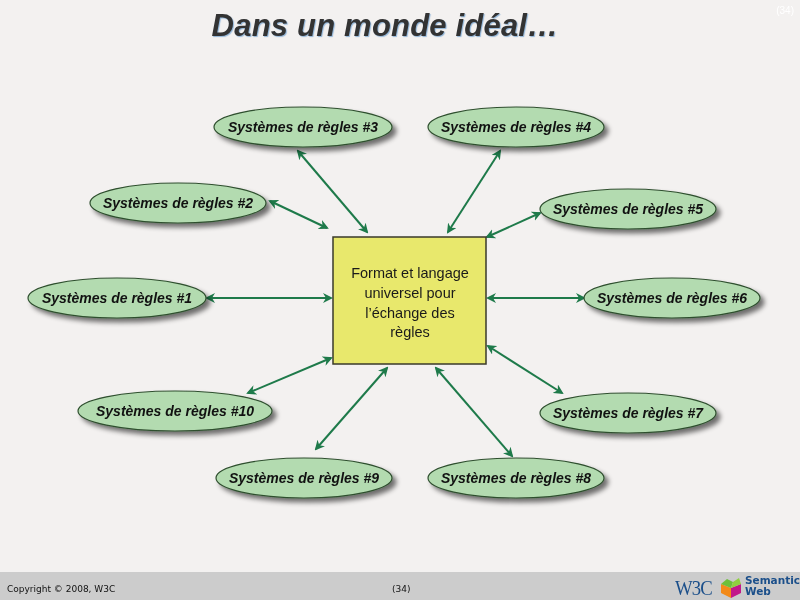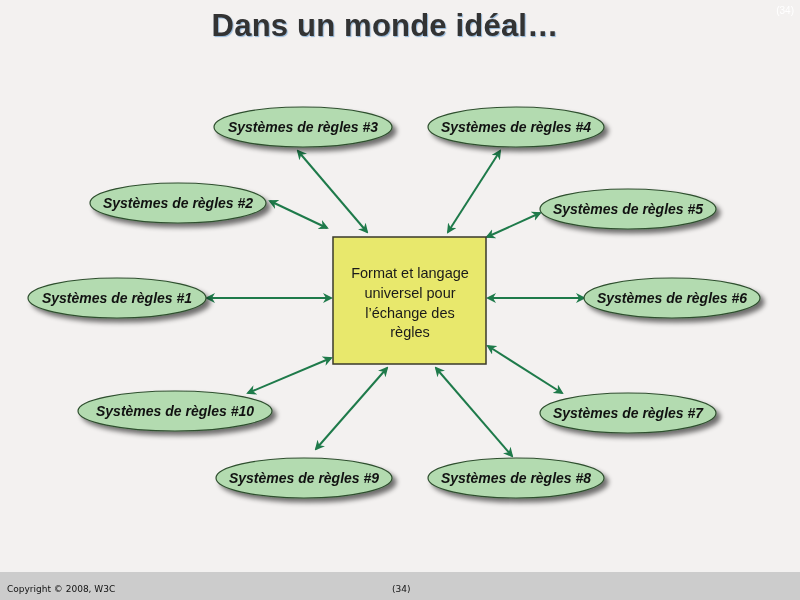--- a/index.html
+++ b/index.html
@@ -9,20 +9,21 @@
       position: relative;
       font-family: "Liberation Sans", sans-serif;
     }
     .slide-title {
       position: absolute; left: 0; top: 8px; width: 770px;
       text-align: center;
       font-family: "Liberation Sans", sans-serif;
       font-weight: bold; font-size: 31px; color: #333333;
       text-shadow: 1px 1px 1px #8fb4d8;
       letter-spacing: 0.2px;
+      font-style: italic;
     }
     .page-corner {
       position: absolute; right: 6px; top: 5px;
       font-size: 10px; color: #ffffff;
       font-family: "Liberation Sans", sans-serif;
     }
     svg.diagram { position: absolute; left: 0; top: 0; }
     .node-label {
       font-family: "Liberation Sans", sans-serif;
       font-weight: bold; font-style: italic; font-size: 14px;
@@ -134,13 +135,26 @@
   </g>
   <g>
     <ellipse cx="516" cy="478" rx="88" ry="20" fill="#b3dbb0" stroke="#2f4f2f" stroke-width="1.2" filter="url(#shadow)"></ellipse>
     <text class="node-label" x="516" y="483" text-anchor="middle">Systèmes de règles #8</text>
   </g>
 </svg>
 
 <div class="footer">
   <span class="copyright">Copyright © 2008, W3C</span>
   <span class="page-num">(34)</span>
+  <div class="logos">
+    <span class="w3c-text">W3C</span>
+    <svg style="position:absolute;left:44px;top:2px" width="24" height="22" viewBox="0 0 24 22">
+      <polygon points="2,8 12,12 12,22 2,17" fill="#f28a1a"></polygon>
+      <polygon points="12,12 22,8 22,17 12,22" fill="#c2188a"></polygon>
+      <polygon points="2,8 8,3 14,6 12,12" fill="#6cbf3a"></polygon>
+      <polygon points="12,12 14,6 20,2 22,8" fill="#8fd13f"></polygon>
+    </svg>
+    <div class="sw-text">
+      <div>Semantic</div>
+      <div>Web</div>
+    </div>
+  </div>
 </div>
 
 </body></html>

